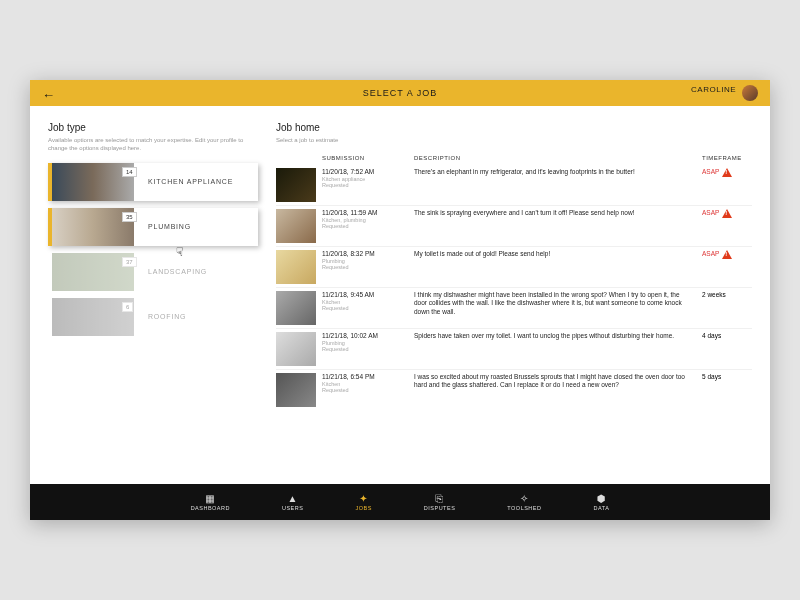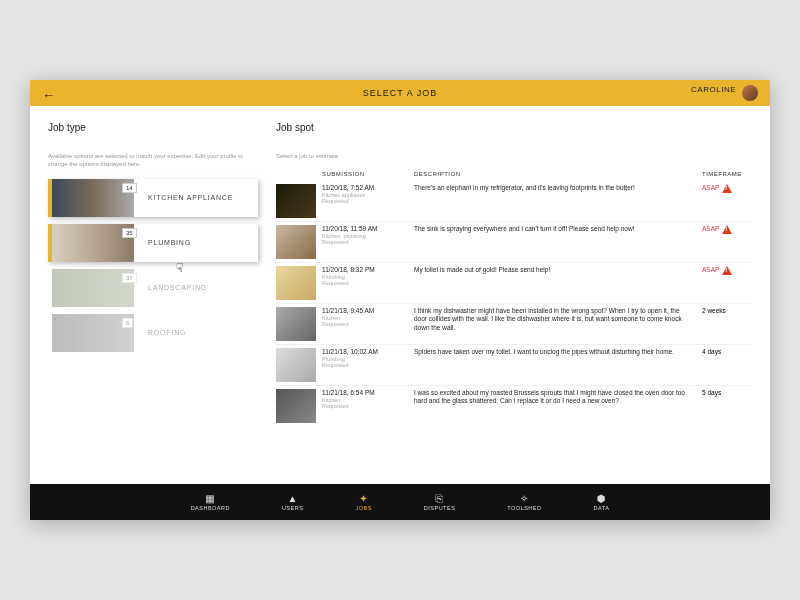--- a/index.html
+++ b/index.html
@@ -5,21 +5,21 @@
 *{box-sizing:border-box;margin:0;padding:0;font-family:Helvetica,Arial,sans-serif}
 body{background:#e4e4e4;width:800px;height:600px;overflow:hidden;display:flex;align-items:center;justify-content:center}
 .window{width:740px;height:440px;background:#fff;box-shadow:0 4px 20px rgba(0,0,0,.25);display:flex;flex-direction:column;position:relative}
 .header{background:#eab52c;height:26px;display:flex;align-items:center;padding:0 12px;position:relative}
 .back{font-size:13px;color:#111;cursor:pointer}
 .title{position:absolute;left:50%;transform:translateX(-50%);font-size:9px;letter-spacing:1px;font-weight:400;color:#1a1a1a}
 .user{margin-left:auto;display:flex;align-items:flex-start;gap:6px;font-size:8px;color:#1a1a1a;letter-spacing:.5px}
 .avatar{width:16px;height:16px;border-radius:50%;background:linear-gradient(135deg,#c97a3a,#5a3a2a)}
 .body{flex:1;display:flex;padding:16px 18px 8px;gap:18px;overflow:hidden}
 .left{width:210px;flex-shrink:0}
-.sect-h{font-size:10px;color:#222;margin-bottom:20px}
+.sect-h{font-size:10px;color:#222;margin-bottom:4px}
 .sect-sub{font-size:6px;color:#999;line-height:1.3;margin-bottom:10px}
 .card{height:38px;display:flex;margin-bottom:7px;position:relative}
 .card.sel{box-shadow:2px 2px 5px rgba(0,0,0,.25)}
 .card.dis{opacity:.45}
 .accent{width:4px;background:#eab52c}
 .card:not(.sel) .accent{background:transparent}
 .thumb{width:82px;background:#888;background-size:cover}
 .t1{background:linear-gradient(90deg,#3a4a5a,#7a6a5a,#aaa)}
 .t2{background:linear-gradient(90deg,#d8d0c4,#b8a890,#8a7a6a)}
 .t3{background:linear-gradient(90deg,#7a8a6a,#9aaa8a)}
@@ -96,21 +96,21 @@
             <div class="accent"></div>
             <div class="thumb t4"></div>
             <div class="badge">6</div>
             <div class="clabel">ROOFING</div>
           </div>
           <div class="cursor">☟</div>
         </div>
     </div>
 
     <div class="right">
-      <div class="sect-h">Job spot</div>
+      <div class="sect-h">Job home</div>
       <div class="sect-sub">Select a job to estimate</div>
       <div class="cols">
         <div class="c-sub">SUBMISSION</div>
         <div class="c-desc">DESCRIPTION</div>
         <div class="c-tf">TIMEFRAME</div>
       </div>
       <div class="rows" id="rows">
           <div class="row">
             <div class="rthumb rt1"></div>
             <div class="rsub">

